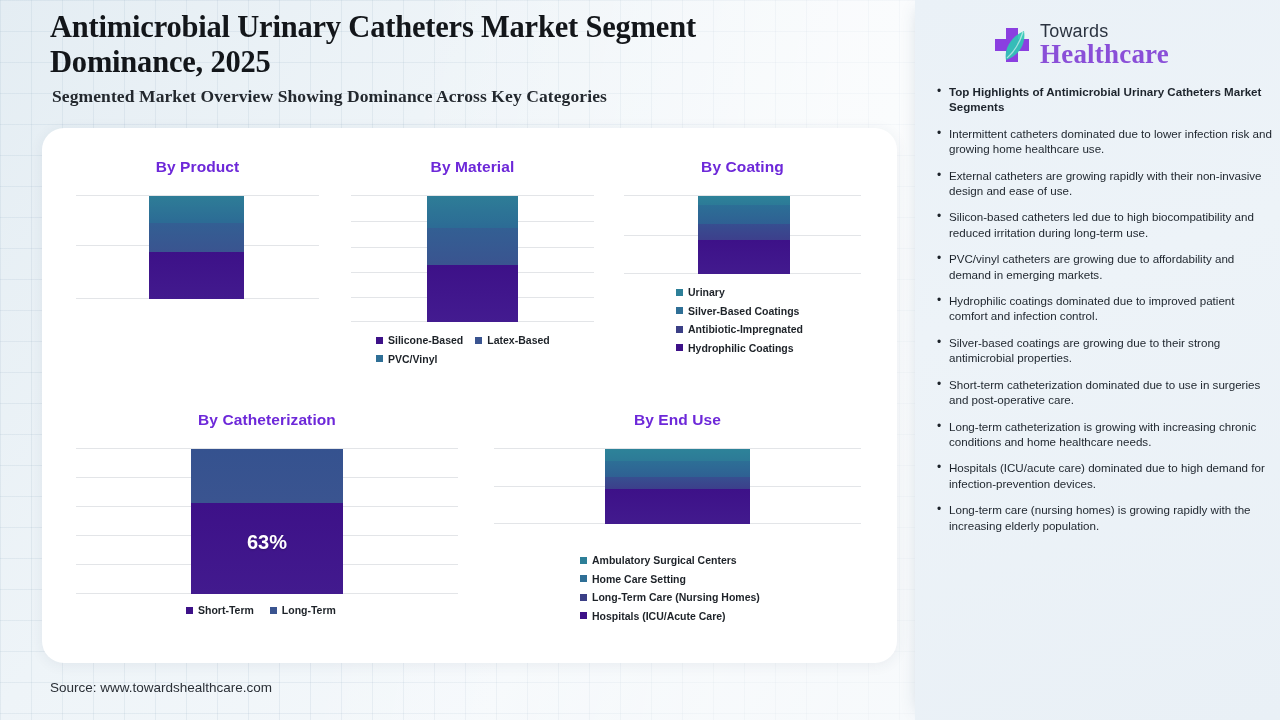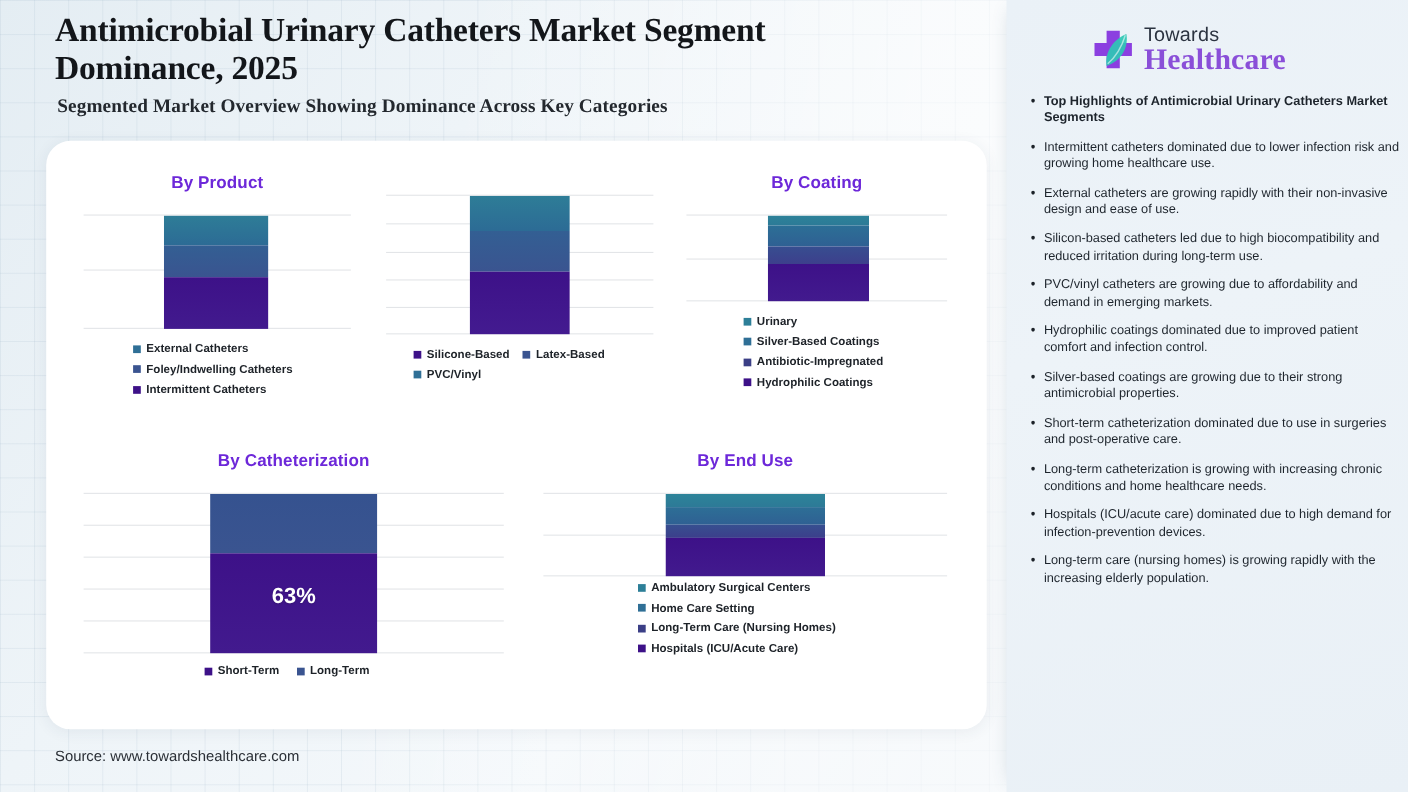--- a/index.html
+++ b/index.html
@@ -115,37 +115,24 @@
     <div class="plot" style="height:104px; margin-top:19px;">
       <div class="gl" style="top:0px;"></div>
       <div class="gl" style="top:50px;"></div>
       <div class="gl" style="top:103px;"></div>
       <div class="bar" style="left:73px; width:95px; height:103px;">
         <div class="seg" style="height:26%;background:linear-gradient(180deg,#2e7d97,#2c6b95);"></div>
         <div class="seg" style="height:28%;background:linear-gradient(180deg,#335f93,#3a5490);"></div>
         <div class="seg" style="height:46%;background:linear-gradient(180deg,#3d1188,#421a8e);"></div>
       </div>
     </div>
-    <div class="legend" style="margin-top:13px;padding-left:45px;">
-      <div class="lg-item">
-        <span class="sw" style="background:#2f6f96"></span>
-        <span>External Catheters</span>
-      </div>
-      <div class="lg-item">
-        <span class="sw" style="background:#3a5490"></span>
-        <span>Foley/Indwelling Catheters</span>
-      </div>
-      <div class="lg-item">
-        <span class="sw" style="background:#3d1188"></span>
-        <span>Intermittent Catheters</span>
-      </div>
-    </div>
   </div>
 
   <div class="chart" id="c-by-material" style="left:339px; top:158px; width:243px;">
+    <div class="chart-title">By Material</div>
     <div class="plot" style="height:127px; margin-top:19px;">
       <div class="gl" style="top:0px;"></div>
       <div class="gl" style="top:26px;"></div>
       <div class="gl" style="top:52px;"></div>
       <div class="gl" style="top:77px;"></div>
       <div class="gl" style="top:102px;"></div>
       <div class="gl" style="top:126px;"></div>
       <div class="bar" style="left:76px; width:91px; height:126px;">
         <div class="seg" style="height:25%;background:linear-gradient(180deg,#2e7d97,#2c6b95);"></div>
         <div class="seg" style="height:30%;background:linear-gradient(180deg,#335f93,#3a5490);"></div>
@@ -235,21 +222,21 @@
       <div class="gl" style="top:0px;"></div>
       <div class="gl" style="top:38px;"></div>
       <div class="gl" style="top:75px;"></div>
       <div class="bar" style="left:111px; width:145px; height:75px;">
         <div class="seg" style="height:16%;background:linear-gradient(180deg,#2d8399,#2d7a97);"></div>
         <div class="seg" style="height:21%;background:linear-gradient(180deg,#2d6f96,#2f6093);"></div>
         <div class="seg" style="height:16%;background:linear-gradient(180deg,#374f90,#3c3f8b);"></div>
         <div class="seg" style="height:47%;background:linear-gradient(180deg,#3d1188,#421a8e);"></div>
       </div>
     </div>
-    <div class="legend" style="margin-top:5px;padding-left:86px;">
+    <div class="legend" style="margin-top:31px;padding-left:86px;">
       <div class="lg-item">
         <span class="sw" style="background:#2d7f98"></span>
         <span>Ambulatory Surgical Centers</span>
       </div>
       <div class="lg-item">
         <span class="sw" style="background:#2f6f96"></span>
         <span>Home Care Setting</span>
       </div>
       <div class="lg-item">
         <span class="sw" style="background:#3b3f86"></span>

